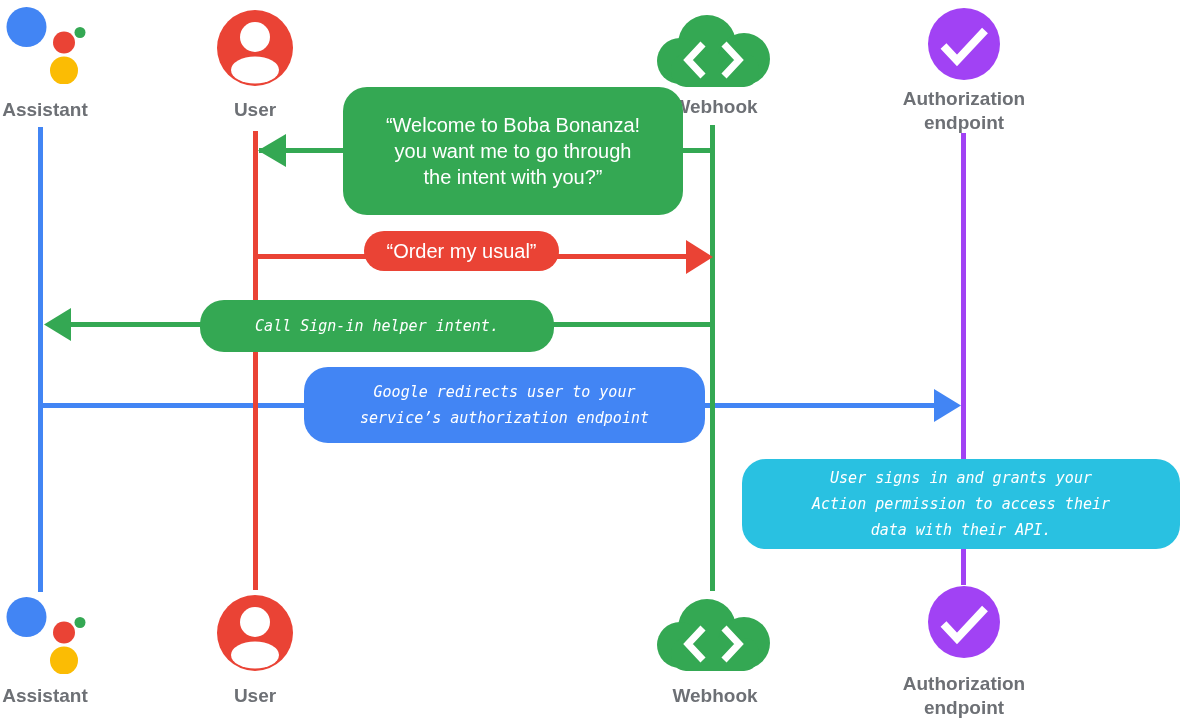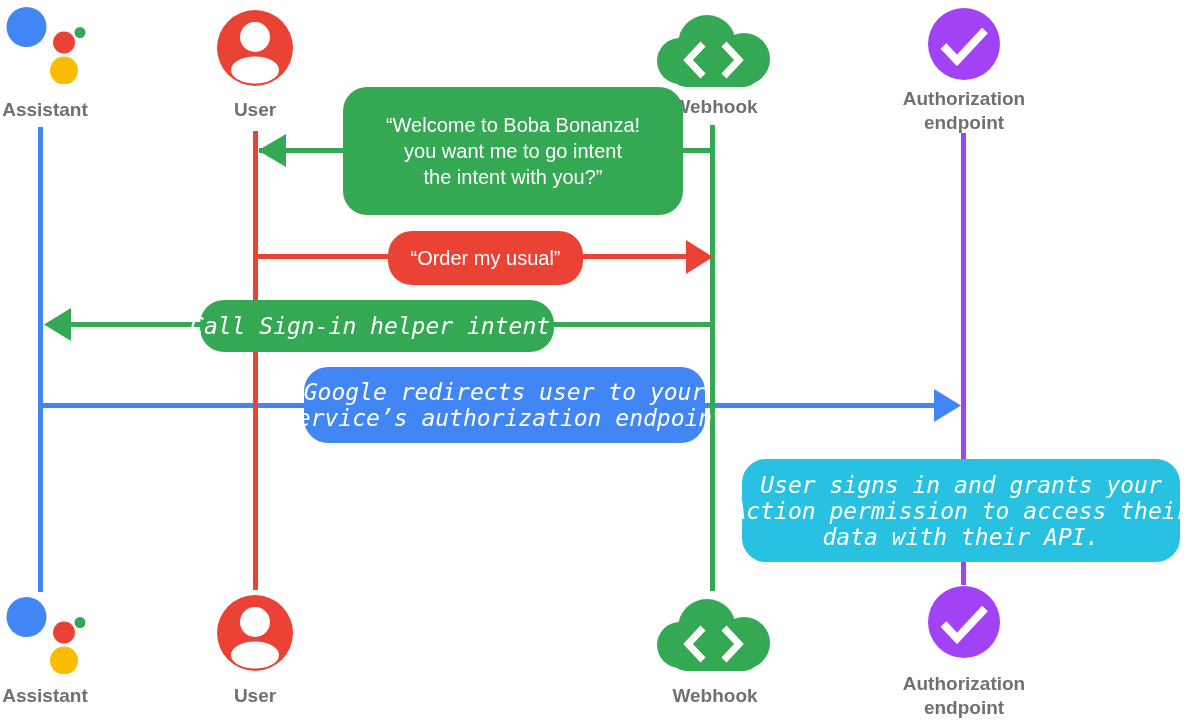--- a/index.html
+++ b/index.html
@@ -8,21 +8,21 @@
   svg{display:block;}
   .wires{position:absolute;left:0;top:0;z-index:1;}
   .icon{position:absolute;z-index:4;}
   .label{position:absolute;transform:translateX(-50%);z-index:4;
          font-family:"Liberation Sans",sans-serif;font-weight:700;font-size:19px;line-height:24px;
          color:var(--label-gray,#6D7075);text-align:center;white-space:nowrap;}
   .bubble{position:absolute;z-index:5;border-radius:24px;color:var(--bubble-text,#fff);
           display:flex;flex-direction:column;justify-content:center;align-items:center;}
   .bline{white-space:nowrap;}
   .sans .bline{font-family:"Liberation Sans",sans-serif;font-size:20px;line-height:26px;}
-  .mono .bline{font-family:"DejaVu Sans Mono","Liberation Mono",monospace;font-style:italic;font-size:23px;line-height:26px;}
+  .mono .bline{font-family:"DejaVu Sans Mono","Liberation Mono",monospace;font-style:italic;font-size:15px;line-height:26px;}
   .bg-green{background:var(--webhook-green,#34A853);}
   .bg-red{background:var(--user-red,#EA4335);}
   .bg-blue{background:var(--assistant-blue,#4285F4);}
   .bg-cyan{background:var(--note-cyan,#29C1E1);}
   .f-blue{fill:var(--assistant-blue,#4285F4);}
   .f-red{fill:var(--user-red,#EA4335);}
   .f-green{fill:var(--webhook-green,#34A853);}
   .f-purple{fill:var(--auth-purple,#A142F4);}
   .f-yellow{fill:var(--assistant-yellow,#FBBC04);}
   .f-greendot{fill:var(--assistant-green-dot,#34A853);}
@@ -118,36 +118,36 @@
   <div class="label" style="left:45px;top:684px">Assistant</div>
   <div class="label" style="left:255px;top:684px">User</div>
   <div class="label" style="left:715px;top:684px">Webhook</div>
   <div class="label" style="left:964px;top:672px">
     <div>Authorization</div>
     <div>endpoint</div>
   </div>
 
   <div class="bubble bg-green sans" style="left:343px;top:87px;width:340px;height:128px">
     <div class="bline">“Welcome to Boba Bonanza!</div>
-    <div class="bline">you want me to go intent</div>
+    <div class="bline">you want me to go through</div>
     <div class="bline">the intent with you?”</div>
   </div>
 
-  <div class="bubble bg-red sans" style="left:388px;top:231px;width:195px;height:54px">
+  <div class="bubble bg-red sans" style="left:364px;top:231px;width:195px;height:40px">
     <div class="bline">“Order my usual”</div>
   </div>
 
   <div class="bubble bg-green mono" style="left:200px;top:300px;width:354px;height:52px">
     <div class="bline">Call Sign-in helper intent.</div>
   </div>
 
   <div class="bubble bg-blue mono" style="left:304px;top:367px;width:401px;height:76px">
     <div class="bline">Google redirects user to your</div>
     <div class="bline">service’s authorization endpoint</div>
   </div>
 
-  <div class="bubble bg-cyan mono" style="left:742px;top:459px;width:438px;height:103px">
+  <div class="bubble bg-cyan mono" style="left:742px;top:459px;width:438px;height:90px">
     <div class="bline">User signs in and grants your</div>
     <div class="bline">Action permission to access their</div>
     <div class="bline">data with their API.</div>
   </div>
 
 </div>
 
 </body></html>

